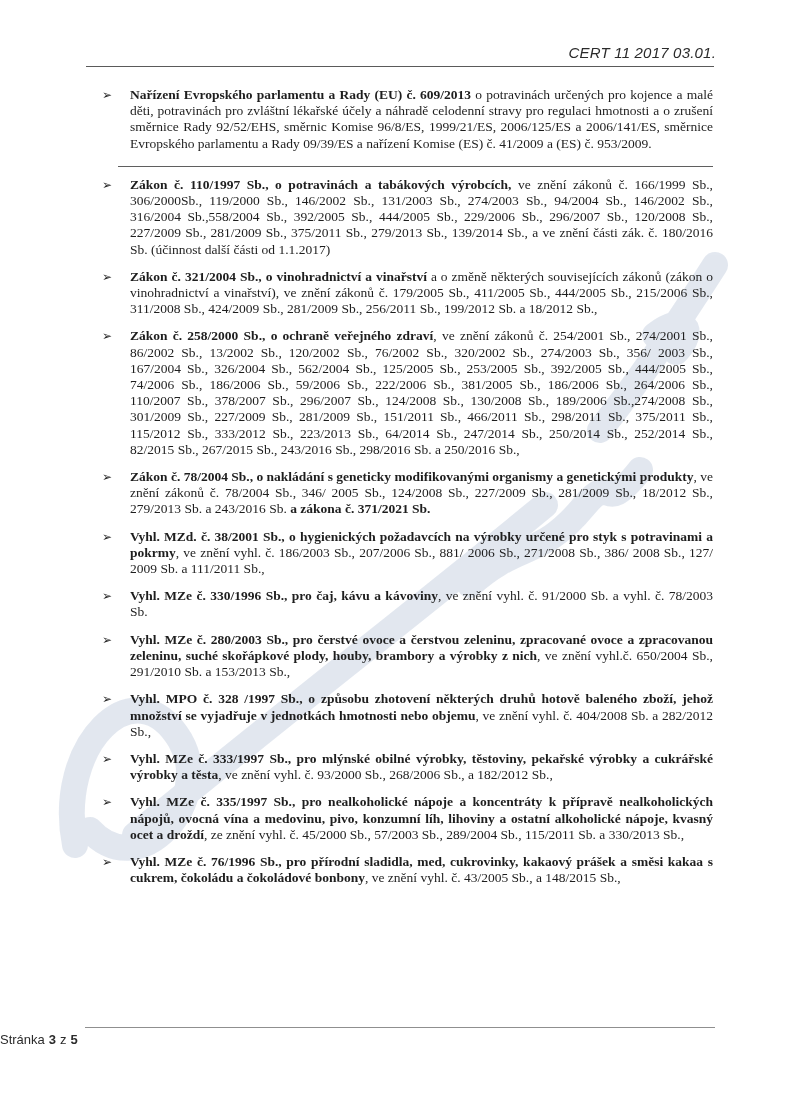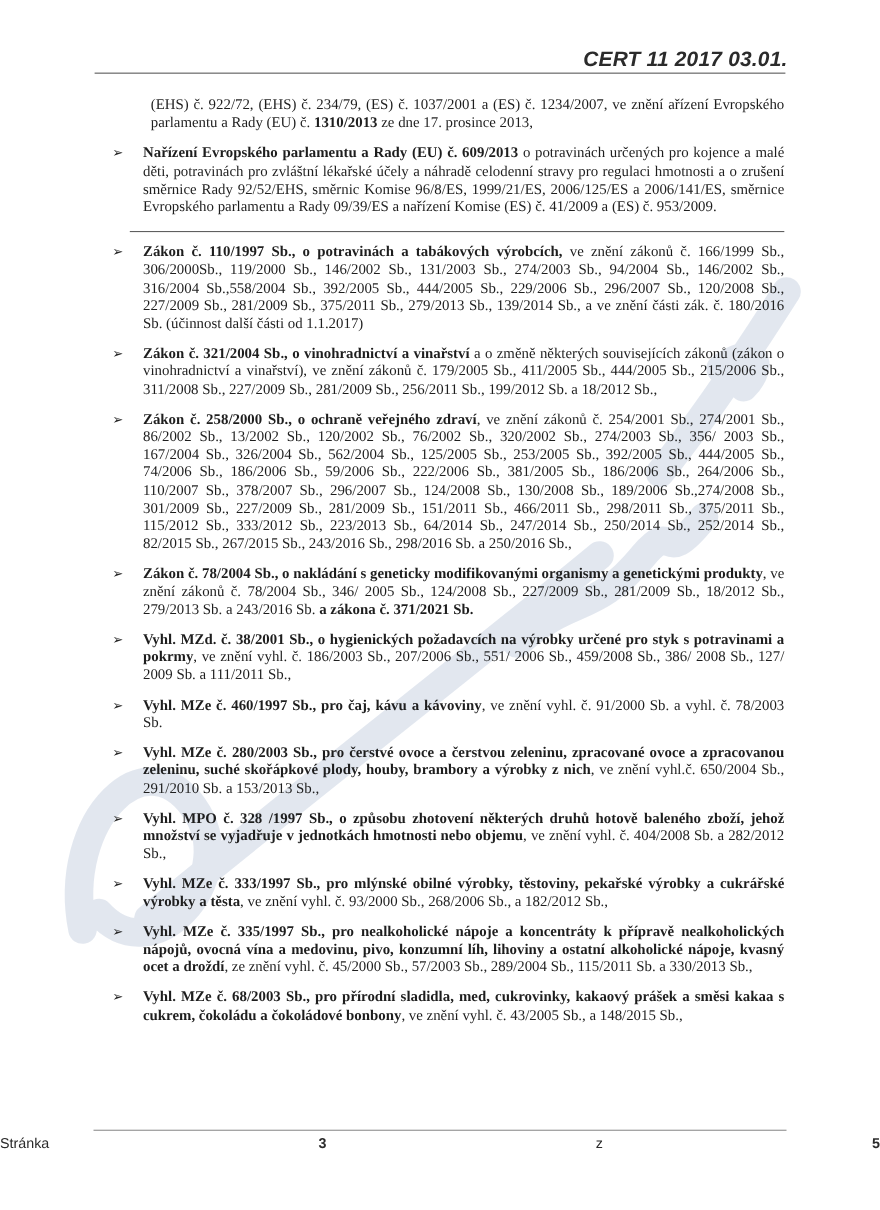--- a/index.html
+++ b/index.html
@@ -12,22 +12,22 @@
     position:relative;
     overflow:hidden;
   }
   .page{position:relative;width:800px;height:1100px;}
   .watermark{position:absolute;top:0;left:0;z-index:0;}
   .layer{position:relative;z-index:1;}
 
   .header-code{
     position:absolute;top:44px;right:84px;
     font-family:"Liberation Sans", sans-serif;
-    font-style:italic;font-weight:bold;
-    font-size:19px;color:#2b2b2b;
+    font-style:italic;font-weight:normal;
+    font-size:15px;color:#2b2b2b;
     letter-spacing:0.2px;
   }
   .header-rule{
     position:absolute;top:66px;left:86px;width:628px;
     border-top:1.6px solid #5a5a5a;
   }
 
   .content{
     position:absolute;top:87px;left:102px;width:611px;
     font-size:13.5px;line-height:16.2px;
@@ -56,21 +56,21 @@
     width:595px;
   }
   b{font-weight:bold;}
 
   .footer-rule{
     position:absolute;top:1027px;left:85px;width:630px;
     border-top:1.2px solid #8f8f8f;
   }
   .footer-label{
     position:absolute;top:1032px;left:0;width:800px;
-    display:flex;justify-content:space-between;gap:4px;
+    display:flex;justify-content:flex-start;gap:4px;
     font-family:"Liberation Sans", sans-serif;
     font-size:13px;color:#2b2b2b;
   }
 </style>
 </head>
 <body>
 
 <div class="page">
 
   <svg class="watermark" width="800" height="1100" viewBox="0 0 800 1100" aria-hidden="true">
@@ -82,75 +82,74 @@
       <path d="M 655 335 C 685 312 697 330 676 352"></path>
     </g>
   </svg>
 
   <div class="layer">
     <div class="header-code">CERT 11 2017 03.01.</div>
     <div class="header-rule"></div>
 
     <div class="content">
 
-      <p class="intro"><span>(EHS) č. 922/72, (EHS) č. 234/79, (ES) č. 1037/2001 a (ES) č. 1234/2007, ve znění ařízení Evropského parlamentu a Rady (EU) č. </span><b>1310/2013</b><span> ze dne 17. prosince 2013,</span></p>
 
       <div>
           <div class="bullet-item">
             <span class="glyph">➢</span>
             <p class="btext"><b>Nařízení Evropského parlamentu a Rady (EU) č. 609/2013</b><span> o potravinách určených pro kojence a malé děti, potravinách pro zvláštní lékařské účely a náhradě celodenní stravy pro regulaci hmotnosti a o zrušení směrnice Rady 92/52/EHS, směrnic Komise 96/8/ES, 1999/21/ES, 2006/125/ES a 2006/141/ES, směrnice Evropského parlamentu a Rady 09/39/ES a nařízení Komise (ES) č. 41/2009 a (ES) č. 953/2009.</span></p>
           </div>
         </div>
 
       <div class="section-divider"></div>
 
       <div>
           <div class="bullet-item">
             <span class="glyph">➢</span>
             <p class="btext"><b>Zákon č. 110/1997 Sb., o potravinách a tabákových výrobcích,</b><span> ve znění zákonů č. 166/1999 Sb., 306/2000Sb., 119/2000 Sb., 146/2002 Sb., 131/2003 Sb., 274/2003 Sb., 94/2004 Sb., 146/2002 Sb., 316/2004 Sb.,558/2004 Sb., 392/2005 Sb., 444/2005 Sb., 229/2006 Sb., 296/2007 Sb., 120/2008 Sb., 227/2009 Sb., 281/2009 Sb., 375/2011 Sb., 279/2013 Sb., 139/2014 Sb., a ve znění části zák. č. 180/2016 Sb. (účinnost další části od 1.1.2017)</span></p>
           </div>
           <div class="bullet-item">
             <span class="glyph">➢</span>
-            <p class="btext"><b>Zákon č. 321/2004 Sb., o vinohradnictví a vinařství</b><span> a o změně některých souvisejících zákonů (zákon o vinohradnictví a vinařství), ve znění zákonů č. 179/2005 Sb., 411/2005 Sb., 444/2005 Sb., 215/2006 Sb., 311/2008 Sb., 227/2009 Sb., 281/2009 Sb., 256/2011 Sb., 199/2012 Sb. a 18/2012 Sb.,</span></p>
+            <p class="btext"><b>Zákon č. 321/2004 Sb., o vinohradnictví a vinařství</b><span> a o změně některých souvisejících zákonů (zákon o vinohradnictví a vinařství), ve znění zákonů č. 179/2005 Sb., 411/2005 Sb., 444/2005 Sb., 215/2006 Sb., 311/2008 Sb., 424/2009 Sb., 281/2009 Sb., 256/2011 Sb., 199/2012 Sb. a 18/2012 Sb.,</span></p>
           </div>
           <div class="bullet-item">
             <span class="glyph">➢</span>
             <p class="btext"><b>Zákon č. 258/2000 Sb., o ochraně veřejného zdraví</b><span>, ve znění zákonů č. 254/2001 Sb., 274/2001 Sb., 86/2002 Sb., 13/2002 Sb., 120/2002 Sb., 76/2002 Sb., 320/2002 Sb., 274/2003 Sb.,  356/ 2003 Sb., 167/2004 Sb., 326/2004 Sb.,  562/2004 Sb., 125/2005 Sb., 253/2005 Sb., 392/2005 Sb.,  444/2005 Sb., 74/2006 Sb., 186/2006 Sb., 59/2006 Sb., 222/2006 Sb., 381/2005 Sb., 186/2006 Sb., 264/2006 Sb., 110/2007 Sb., 378/2007 Sb.,  296/2007 Sb., 124/2008 Sb., 130/2008 Sb., 189/2006 Sb.,274/2008 Sb., 301/2009 Sb., 227/2009 Sb., 281/2009 Sb., 151/2011 Sb., 466/2011 Sb., 298/2011 Sb., 375/2011 Sb., 115/2012 Sb., 333/2012 Sb., 223/2013 Sb., 64/2014 Sb., 247/2014 Sb., 250/2014 Sb., 252/2014 Sb., 82/2015 Sb., 267/2015 Sb., 243/2016 Sb., 298/2016 Sb. a 250/2016 Sb.,</span></p>
           </div>
           <div class="bullet-item">
             <span class="glyph">➢</span>
             <p class="btext"><b>Zákon č. 78/2004 Sb., o nakládání s geneticky modifikovanými organismy a genetickými produkty</b><span>, ve znění zákonů č. 78/2004 Sb., 346/ 2005 Sb., 124/2008 Sb., 227/2009 Sb., 281/2009 Sb., 18/2012 Sb., 279/2013 Sb. a 243/2016 Sb. </span><b>a zákona č. 371/2021 Sb.</b></p>
           </div>
           <div class="bullet-item">
             <span class="glyph">➢</span>
-            <p class="btext"><b>Vyhl. MZd. č. 38/2001 Sb., o hygienických požadavcích na výrobky určené pro styk s potravinami a pokrmy</b><span>, ve znění vyhl. č. 186/2003 Sb., 207/2006 Sb., 551/ 2006 Sb., 459/2008 Sb., 386/ 2008 Sb., 127/ 2009 Sb. a  111/2011 Sb.,</span></p>
+            <p class="btext"><b>Vyhl. MZd. č. 38/2001 Sb., o hygienických požadavcích na výrobky určené pro styk s potravinami a pokrmy</b><span>, ve znění vyhl. č. 186/2003 Sb., 207/2006 Sb., 881/ 2006 Sb., 271/2008 Sb., 386/ 2008 Sb., 127/ 2009 Sb. a  111/2011 Sb.,</span></p>
           </div>
           <div class="bullet-item">
             <span class="glyph">➢</span>
-            <p class="btext"><b>Vyhl. MZe č. 460/1997 Sb., pro čaj, kávu a kávoviny</b><span>, ve znění vyhl. č. 91/2000 Sb. a vyhl. č. 78/2003 Sb.</span></p>
+            <p class="btext"><b>Vyhl. MZe č. 330/1996 Sb., pro čaj, kávu a kávoviny</b><span>, ve znění vyhl. č. 91/2000 Sb. a vyhl. č. 78/2003 Sb.</span></p>
           </div>
           <div class="bullet-item">
             <span class="glyph">➢</span>
             <p class="btext"><b>Vyhl. MZe č. 280/2003 Sb., pro čerstvé ovoce a čerstvou zeleninu, zpracované ovoce a zpracovanou zeleninu, suché skořápkové plody, houby, brambory a výrobky z nich</b><span>, ve znění vyhl.č. 650/2004 Sb., 291/2010 Sb. a 153/2013 Sb.,</span></p>
           </div>
           <div class="bullet-item">
             <span class="glyph">➢</span>
             <p class="btext"><b>Vyhl. MPO č. 328 /1997 Sb., o způsobu zhotovení některých druhů hotově baleného zboží, jehož množství se vyjadřuje v jednotkách hmotnosti nebo objemu</b><span>, ve znění vyhl. č. 404/2008 Sb. a 282/2012 Sb.,</span></p>
           </div>
           <div class="bullet-item">
             <span class="glyph">➢</span>
             <p class="btext"><b>Vyhl. MZe č. 333/1997 Sb., pro mlýnské obilné výrobky, těstoviny, pekařské výrobky a cukrářské výrobky a těsta</b><span>, ve znění vyhl. č. 93/2000 Sb., 268/2006 Sb., a 182/2012 Sb.,</span></p>
           </div>
           <div class="bullet-item">
             <span class="glyph">➢</span>
             <p class="btext"><b>Vyhl. MZe č. 335/1997 Sb., pro nealkoholické nápoje a koncentráty k přípravě nealkoholických nápojů, ovocná vína a medovinu, pivo, konzumní líh, lihoviny a ostatní alkoholické nápoje, kvasný ocet a droždí</b><span>, ze znění vyhl. č. 45/2000 Sb., 57/2003 Sb., 289/2004 Sb., 115/2011 Sb. a 330/2013 Sb.,</span></p>
           </div>
           <div class="bullet-item">
             <span class="glyph">➢</span>
-            <p class="btext"><b>Vyhl. MZe č. 68/2003 Sb., pro přírodní sladidla, med, cukrovinky, kakaový prášek a směsi kakaa s cukrem, čokoládu a čokoládové bonbony</b><span>, ve znění vyhl. č. 43/2005 Sb., a 148/2015 Sb.,</span></p>
+            <p class="btext"><b>Vyhl. MZe č. 76/1996 Sb., pro přírodní sladidla, med, cukrovinky, kakaový prášek a směsi kakaa s cukrem, čokoládu a čokoládové bonbony</b><span>, ve znění vyhl. č. 43/2005 Sb., a 148/2015 Sb.,</span></p>
           </div>
         </div>
 
     </div>
 
     <div class="footer-rule"></div>
     <div class="footer-label">
       <span>Stránka</span>
       <b>3</b>
       <span>z</span>

